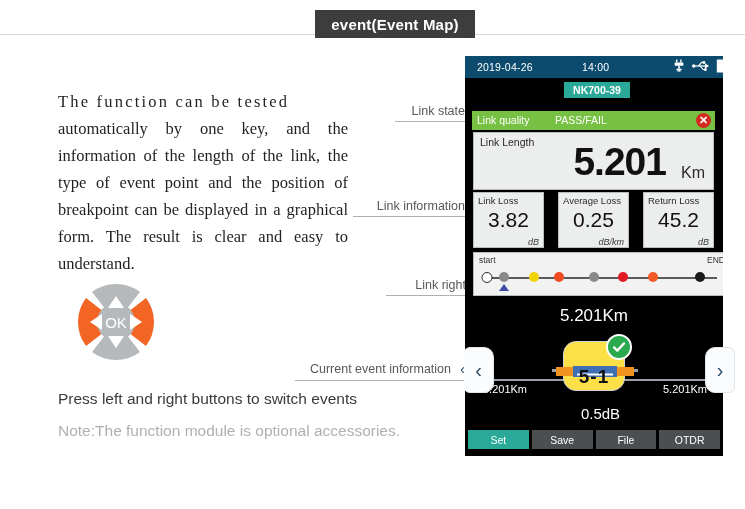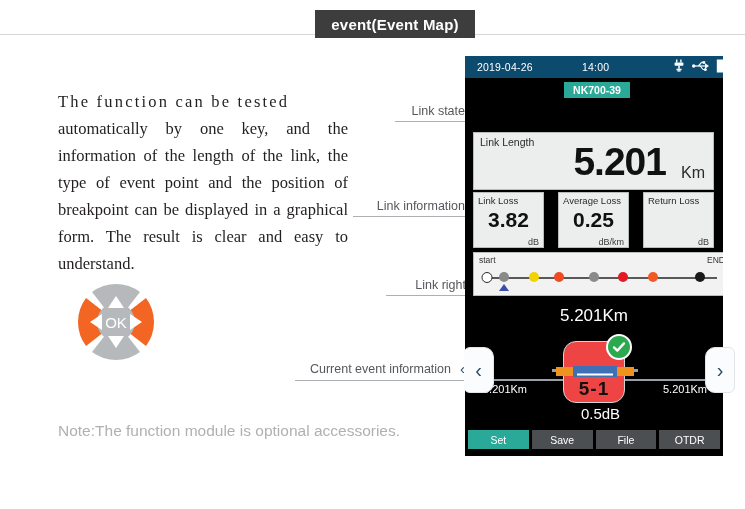--- a/index.html
+++ b/index.html
@@ -110,23 +110,23 @@
 
   
   .metrics{position:absolute;left:8px;top:136px;width:241px;height:56px;display:flex;gap:14px;}
   .metric{
     flex:1;background:#eceded;border:1px solid #b9bcbd;box-sizing:border-box;
     position:relative;
   }
   .m-label{position:absolute;left:4px;top:2px;font-size:9.5px;color:#2a2a2a;}
   .m-value{
     position:absolute;left:0;right:0;top:16px;text-align:center;
-    font-size:21px;font-weight:bold;color:#111111;line-height:1;
-  }
-  .m-unit{position:absolute;right:4px;bottom:0px;font-size:9px;color:#3a3a3a;}
+    font-size:21px;font-weight:normal;color:#111111;line-height:1;
+  }
+  .m-unit{position:absolute;right:4px;bottom:0px;font-size:9px;color:#3a3a3a;font-style:italic;}
 
   
   .events-panel{
     position:absolute;left:8px;top:196px;width:258px;height:44px;
     background:#f2f2f2;border:1px solid #b9bcbd;box-sizing:border-box;
   }
   .ev-start{position:absolute;left:5px;top:2px;font-size:8.5px;color:#333;}
   .ev-end{position:absolute;right:5px;top:2px;font-size:8.5px;color:#333;}
   .ev-line{position:absolute;left:13px;right:13px;top:24px;height:1.5px;background:#595959;}
   .ev-dot{position:absolute;top:19px;width:10px;height:10px;border-radius:50%;transform:translateX(-50%);}
@@ -141,21 +141,21 @@
   .dist-main{
     position:absolute;left:0;right:0;top:250px;text-align:center;
     color:#ffffff;font-size:17px;
   }
 
   
   .card-row{position:absolute;left:0;top:285px;width:258px;height:78px;}
   .rowline{position:absolute;left:12px;right:12px;top:38px;height:2px;background:#9aa0a5;}
   .card{
     position:absolute;left:50%;top:0;transform:translateX(-50%);
-    width:62px;height:62px;background:#ef4444;border-radius:13px;
+    width:62px;height:50px;background:#fde047;border-radius:13px;
     border:1px solid #cfd3d6;box-sizing:border-box;
   }
   .conn{
     position:absolute;left:-12px;top:24px;width:86px;height:12px;
   }
   .card-num{
     position:absolute;left:0;right:0;bottom:2px;text-align:center;
     font-size:19px;font-weight:bold;color:#111;letter-spacing:1px;
   }
   .check{
@@ -218,20 +218,21 @@
       <polygon points="54,28 62,40 46,40" fill="#ffffff"></polygon>
       <polygon points="54,80 62,68 46,68" fill="#ffffff"></polygon>
       <polygon points="28,54 40,46 40,62" fill="#ffffff"></polygon>
       <polygon points="80,54 68,46 68,62" fill="#ffffff"></polygon>
     </svg>
     <div style="position:absolute;left:0;top:0;width:108px;height:108px;display:flex;align-items:center;justify-content:center;pointer-events:none;">
       <span style="font-size:15px;color:#ffffff;font-weight:500;">OK</span>
     </div>
   </div>
 
+  <div class="note1">Press left and right buttons to switch events</div>
   <div class="note2">Note:The function module is optional accessories.</div>
 
   <div class="callout c-state">Link state</div>
   <div class="callout c-info">Link information</div>
   <div class="callout c-events">Link right</div>
   <div class="callout c-current">
     <span>Current event information</span><span class="chev">‹</span>
   </div>
 
   <div class="device">
@@ -265,40 +266,46 @@
         <svg width="22" height="12" viewBox="0 0 22 12">
           <rect x="0.6" y="1.2" width="18.4" height="9.6" rx="1.6" fill="none" stroke="#fff" stroke-width="1.4"></rect>
           <rect x="2.4" y="3" width="9.5" height="6" fill="#fff"></rect>
           <rect x="19.6" y="4.2" width="2" height="3.6" rx="0.8" fill="#fff"></rect>
         </svg>
       </span>
     </div>
 
     <div class="model-tab">NK700-39</div>
 
+    <div class="lq-bar">
+      <span class="lq-left">Link quality</span>
+      <span class="lq-mid">PASS/FAIL</span>
+      <span class="lq-x">✕</span>
+    </div>
 
     <div class="ll-panel">
       <span class="ll-label">Link Length</span>
       <span class="ll-value">5.201</span>
       <span class="ll-unit">Km</span>
     </div>
 
     <div class="metrics">
       <div class="metric">
         <span class="m-label">Link Loss</span>
         <span class="m-value">3.82</span>
         <span class="m-unit">dB</span>
       </div>
       <div class="metric">
         <span class="m-label">Average Loss</span>
         <span class="m-value">0.25</span>
         <span class="m-unit">dB/km</span>
       </div>
       <div class="metric">
         <span class="m-label">Return Loss</span>
+        <span class="m-value">45.2</span>
         <span class="m-unit">dB</span>
       </div>
     </div>
 
     <div class="events-panel">
       <span class="ev-start">start</span>
       <span class="ev-end">END</span>
       <div class="ev-line"></div>
       <div id="ev-dots">
           <div class="ev-dot hollow" style="left: 13px;"></div>

